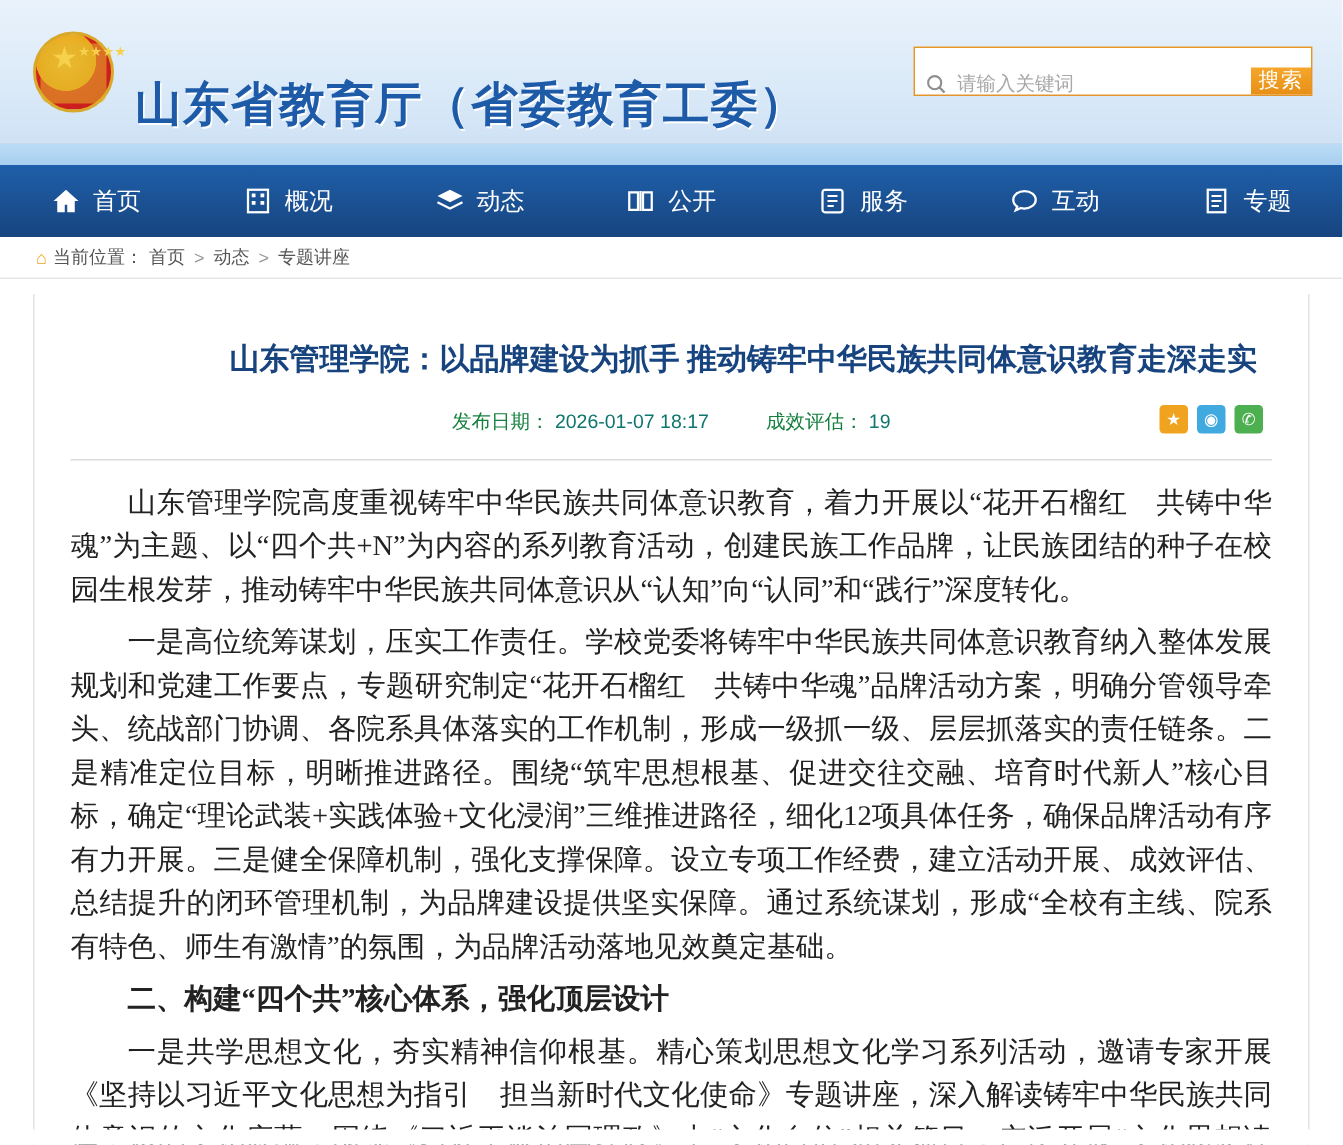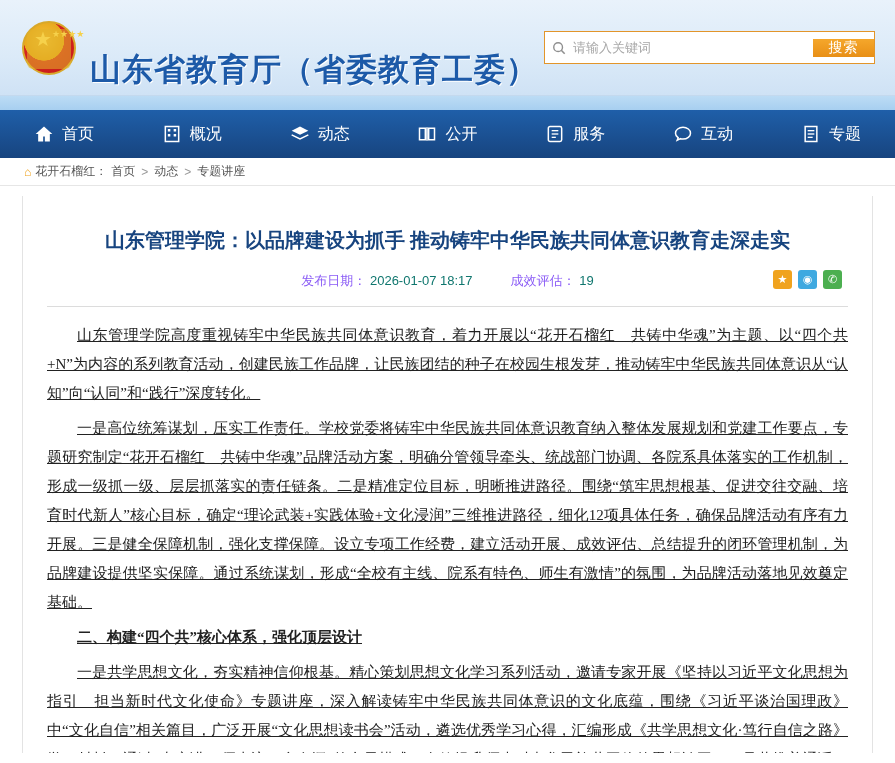--- a/index.html
+++ b/index.html
@@ -53,48 +53,47 @@
     text-shadow: 1px 1px 0 #ffffff;
     white-space: nowrap;
     font-family: "Liberation Serif", serif;
     margin-top: 45px;
   }
   .search-box {
     position: absolute;
     right: 20px;
     top: 31px;
     display: flex;
-    align-items: center;
+    align-items: flex-end;
     height: 33px;
     border: 1px solid #e2952a;
     background:#fff;
   }
   .search-box .si {
     width: 28px;
     display:flex; align-items:center; justify-content:center;
     color:#8f8f8f;
   }
   .search-box input {
     width: 196px;
     border: none;
     outline: none;
     font-size: 13px;
     color: #333;
     background: transparent;
   }
   .search-box input::placeholder { color:#a8a8a8; }
   .search-btn {
-    width: 61px;
+    width: 40px;
     background: linear-gradient(to bottom,#f5a72b,#e88f16);
     color: #fff;
     font-size: 14px;
     border: none;
     cursor: pointer;
     letter-spacing: 1px;
-    margin-left: 44px;
   }
 
   
   .sky {
     height: 14px;
     background: linear-gradient(to bottom, #bcdcf5, #a7cff0);
   }
 
   
   .nav {
@@ -137,39 +136,39 @@
   .content {
     margin: 10px 22px 0 22px;
     background: #fff;
     border: 1px solid #e3e3e3;
     border-top: none;
     padding: 0 24px 10px 24px;
     height: 578px;
     overflow: hidden;
   }
   .art-title {
-    text-align: center;
+    text-align: right;
     font-family: "Liberation Serif", serif;
     font-size: 20px;
     font-weight: bold;
     color: #17447f;
     padding: 30px 10px 18px 10px;
     line-height: 1.4;
   }
   .meta {
     display: flex;
     align-items: center;
     justify-content: center;
     gap: 38px;
     font-size: 13px;
     color: #444;
     padding-bottom: 12px;
     position: relative;
   }
-  .meta .label { color:#8b5cf6;margin-top:40px; }
+  .meta .label { color:#15803d;margin-top:40px; }
   .meta .val { color:#0f766e; }
   .share {
     position: absolute;
     right: 6px;
     top: -2px;
     display: flex;
     gap: 6px;
     align-items: center;
   }
   .share .sq {
@@ -180,27 +179,26 @@
     cursor:pointer;
   }
   .sq.fav { background:#f0a31e; }
   .sq.eye { background:#3fa9e0; }
   .sq.wx  { background:#4caf50; }
 
   .divider { border-top: 1px solid #dcdcdc; margin: 4px 0 14px 0; }
 
   .body-text p {
     font-family: "Liberation Serif", serif;
-    font-size: 15px;
+    font-size: 19px;
     line-height: 29px;
     color: #222;
     text-indent: 2em;
     text-align: justify;
     margin-bottom: 6px;
-    text-decoration: underline;
   }
   .body-text p.sub {
     font-weight: bold;
   }
   .fade-bottom {
     position: absolute;
     left: 0; right: 0; bottom: 0;
     height: 10px;
     background: #fff;
   }
@@ -300,21 +298,21 @@
             <line x1="8" y1="12" x2="16" y2="12" stroke="#fff" stroke-width="1.6"></line>
             <line x1="8" y1="16" x2="14" y2="16" stroke="#fff" stroke-width="1.6"></line>
           </svg>
       </span>
       <span>专题</span>
     </div>
   </div>
 
   <div class="crumb">
     <span class="home-ico">⌂</span>
-    <span>花开石榴红：</span>
+    <span>当前位置：</span>
     <a href="#">首页</a>
     <span class="sep">&gt;</span>
     <a href="#">动态</a>
     <span class="sep">&gt;</span>
     <a href="#">专题讲座</a>
   </div>
 
   <div class="content">
     <div class="art-title">山东管理学院：以品牌建设为抓手 推动铸牢中华民族共同体意识教育走深走实</div>
 

